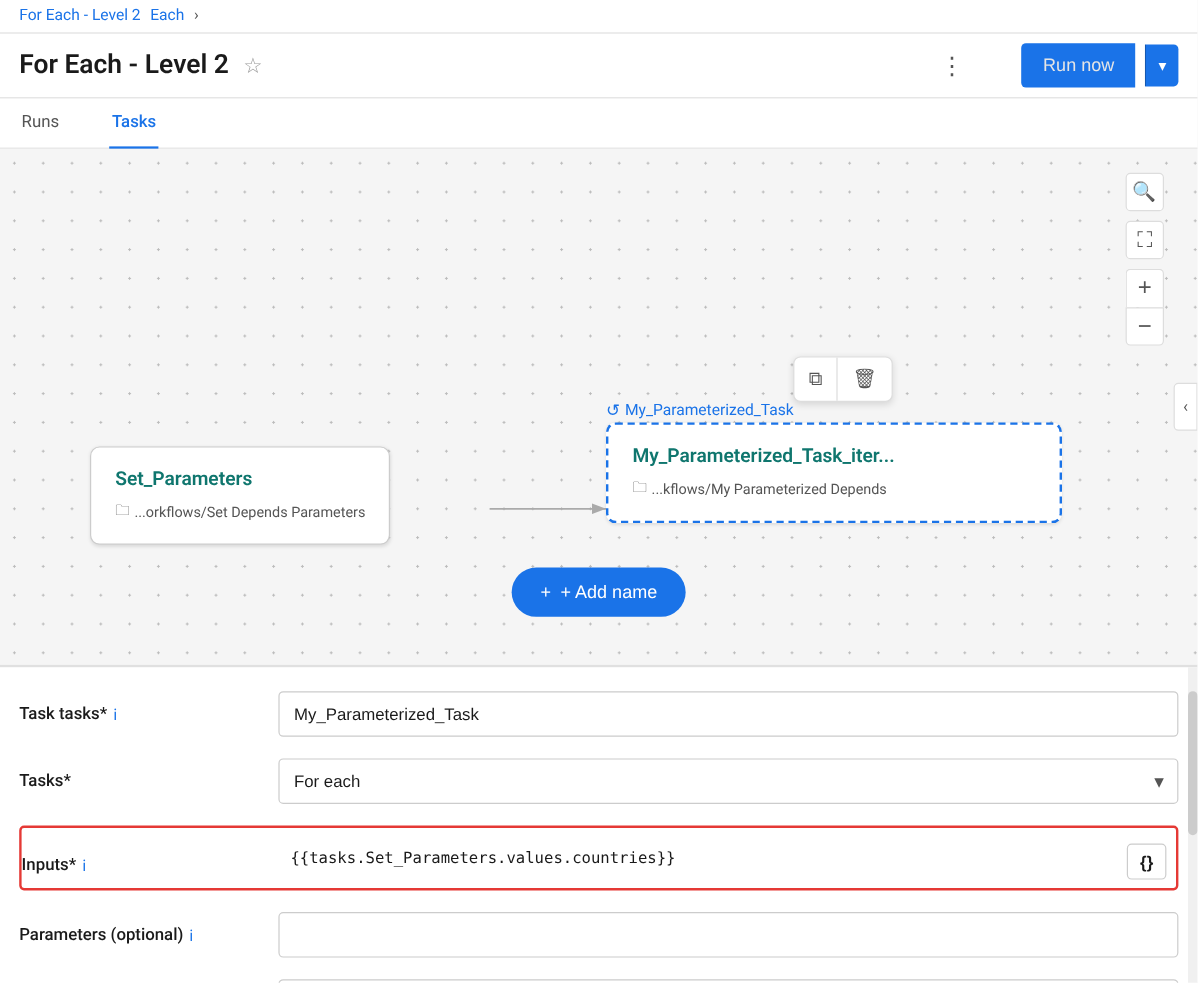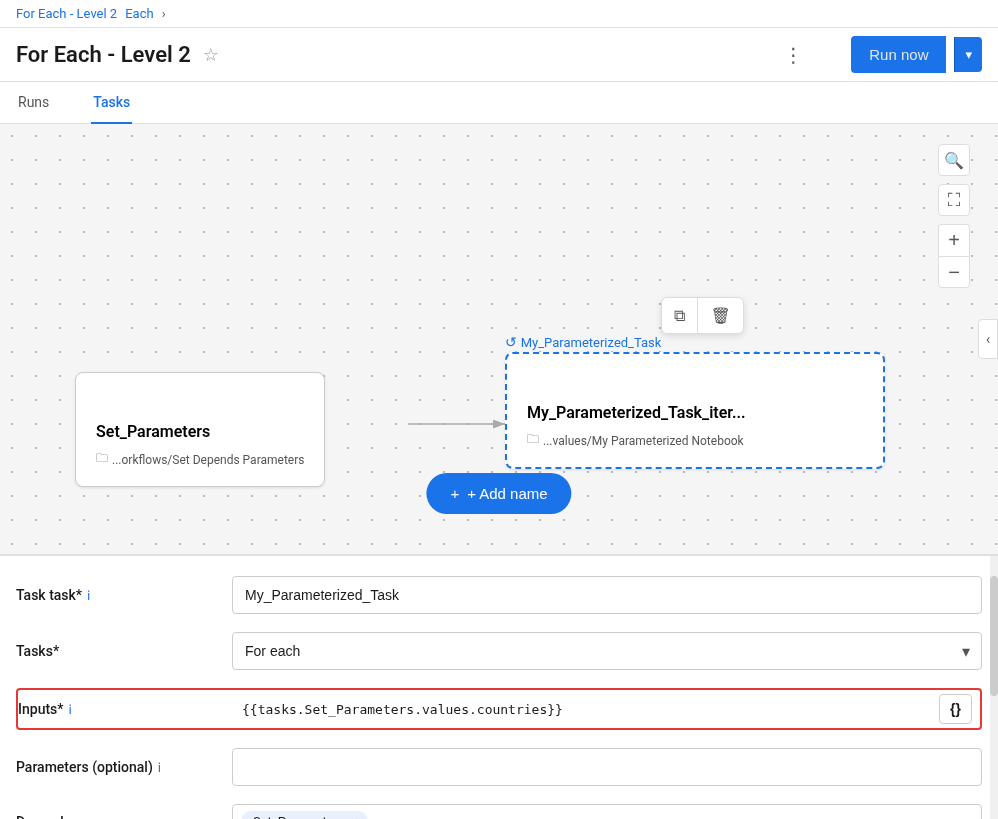--- a/index.html
+++ b/index.html
@@ -57,21 +57,21 @@
     }
 
     
     .task-node {
       position: absolute; background: #fff; border-radius: 8px; border: 1px solid #ccc;
       padding: 16px 20px; min-width: 220px; box-shadow: 0 1px 3px rgba(0,0,0,0.1);
     }
     .task-node-selected {
       border: 2px dashed #1a73e8; background: #fff;
     }
-    .task-node-name { font-size: 16px; font-weight: 600; color: #000000; margin-bottom: 8px; margin-top: 33px; }
+    .task-node-name { font-size: 16px; font-weight: 600; color: #0f766e; margin-bottom: 8px; }
     .task-node-path { font-size: 12px; color: #555; display: flex; align-items: center; gap: 4px; }
 
     
     .connector-line {
       position: absolute; top: 0; left: 0; width: 100%; height: 100%; pointer-events: none;
     }
 
     
     .node-toolbar {
       position: absolute; background: #fff; border: 1px solid #ddd; border-radius: 6px;
@@ -209,21 +209,21 @@
 
   <div class="selected-label" style="left:505px; top:210px;">
     <span class="selected-label-icon">↺</span>
     <span>My_Parameterized_Task</span>
   </div>
 
   <div class="task-node task-node-selected" style="left:505px; top:228px; min-width:380px;">
     <div class="task-node-name">My_Parameterized_Task_iter...</div>
     <div class="task-node-path">
       <span>🗀</span>
-      <span>...values/My Parameterized Notebook</span>
+      <span>...kflows/My Parameterized Depends</span>
     </div>
   </div>
 
   <button class="add-task-btn">
     <span>+</span>
     <span>+ Add name</span>
   </button>
 
   <div class="zoom-controls" style="right:28px; top:20px; gap:0;">
     <button class="zoom-btn search" style="border-radius:4px; margin-bottom:8px; height:32px; width:32px; border:1px solid #ddd;">🔍</button>
@@ -239,44 +239,44 @@
 </div>
 
 <div class="props-panel" style="position:relative;">
 
   <div class="scrollbar-area" style="position:absolute; right:0; top:0; bottom:0; width:8px; background:#f0f0f0;">
     <div class="scrollbar-thumb"></div>
   </div>
 
   <div class="prop-row">
     <div class="prop-label">
-      <span>Task task*</span>
+      <span>Task tasks*</span>
       <span class="info-icon">ℹ</span>
     </div>
     <input class="prop-input" type="text" value="My_Parameterized_Task" style="">
   </div>
 
   <div class="prop-row">
     <div class="prop-label">
       <span>Tasks*</span>
     </div>
     <div class="prop-select-wrapper">
       <select class="prop-select">
         <option>For each</option>
       </select>
       <span class="prop-select-arrow">▾</span>
     </div>
   </div>
 
   <div style="display:flex; align-items:center; gap:16px; border:2px solid #e53935; border-radius:4px; margin-bottom:18px; padding: 0 0 0 0;">
-    <div class="prop-label" style="padding:10px 0 10px 0; margin-left:0; min-width:200px; padding-left:0;">
+    <div class="prop-label" style="padding:22px 0 10px 0; margin-left:0; min-width:200px; padding-left:0;">
       <span>Inputs*</span>
       <span class="info-icon">ℹ</span>
     </div>
-    <div style="flex:1; display:flex; align-items:center;">
+    <div style="flex:1; display:flex; align-items:flex-end;">
       <input type="text" class="prop-input" style="flex: 1 1 0%; border: none; font-family: monospace; font-size: 13px; color: rgb(26, 26, 26); padding: 10px 8px;" value="{{tasks.Set_Parameters.values.countries}}">
       <button class="inputs-braces-btn">{}</button>
     </div>
   </div>
 
   <div class="prop-row">
     <div class="prop-label">
       <span>Parameters (optional)</span>
       <span class="info-icon">ℹ</span>
     </div>

